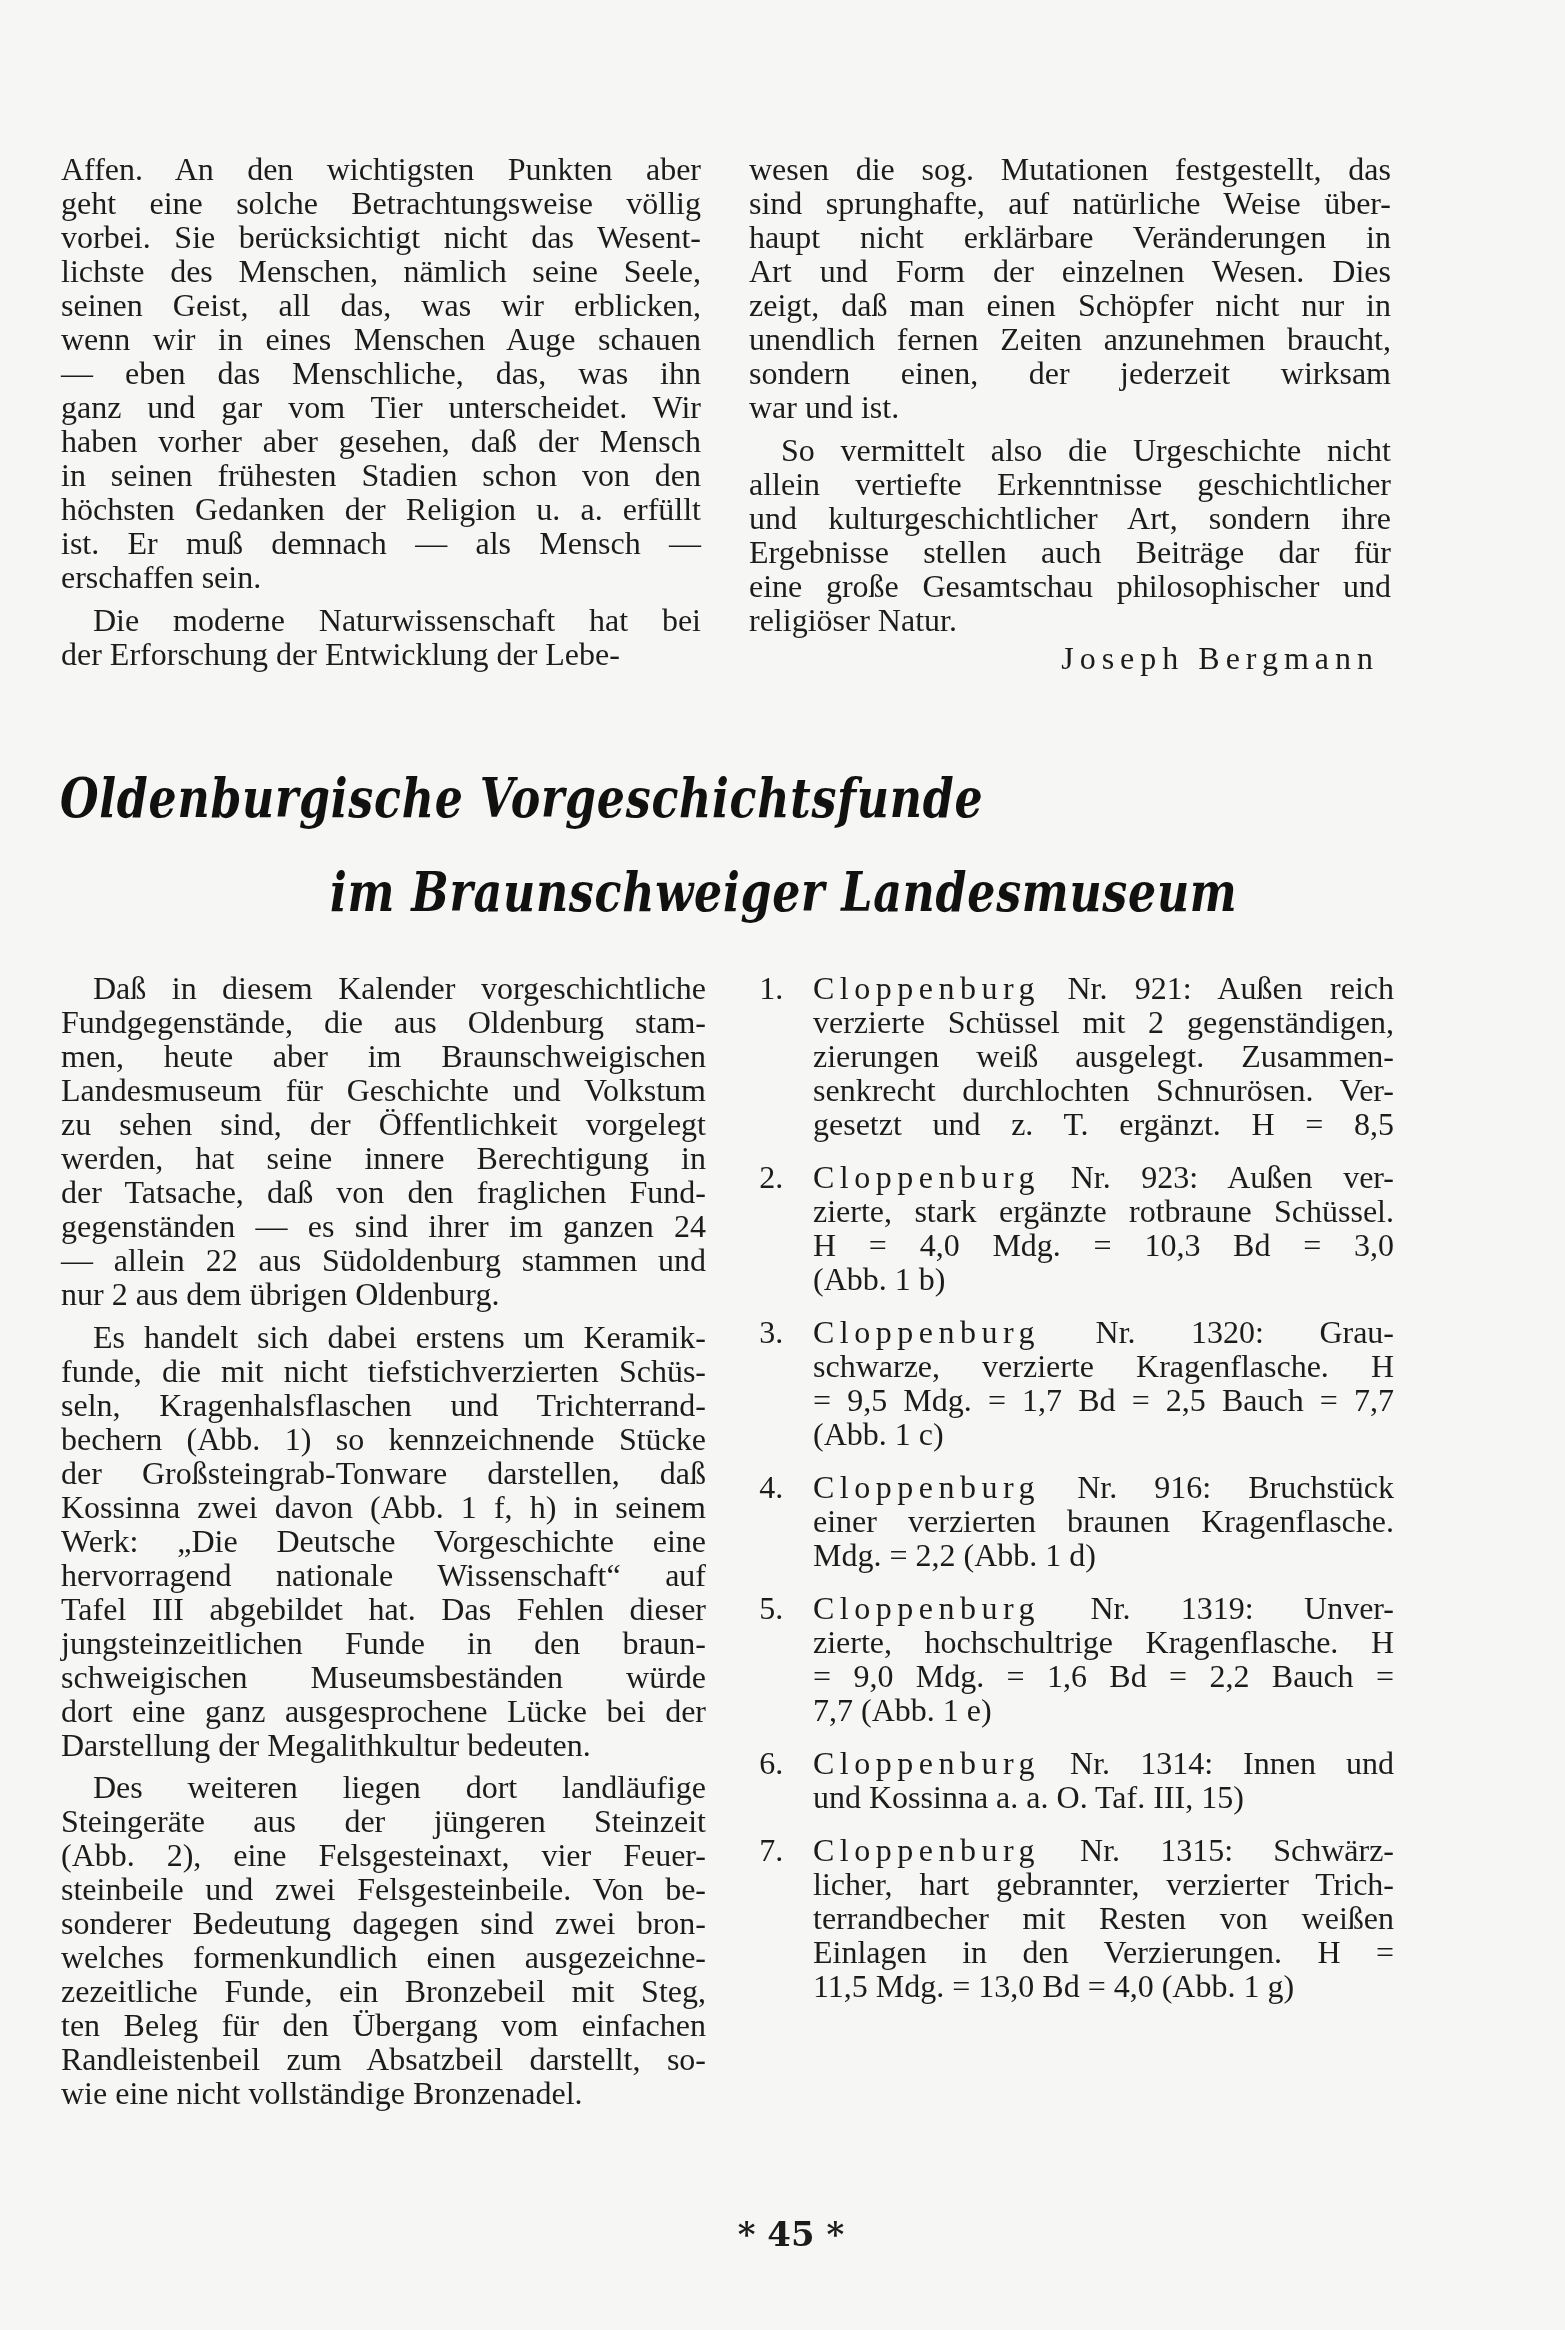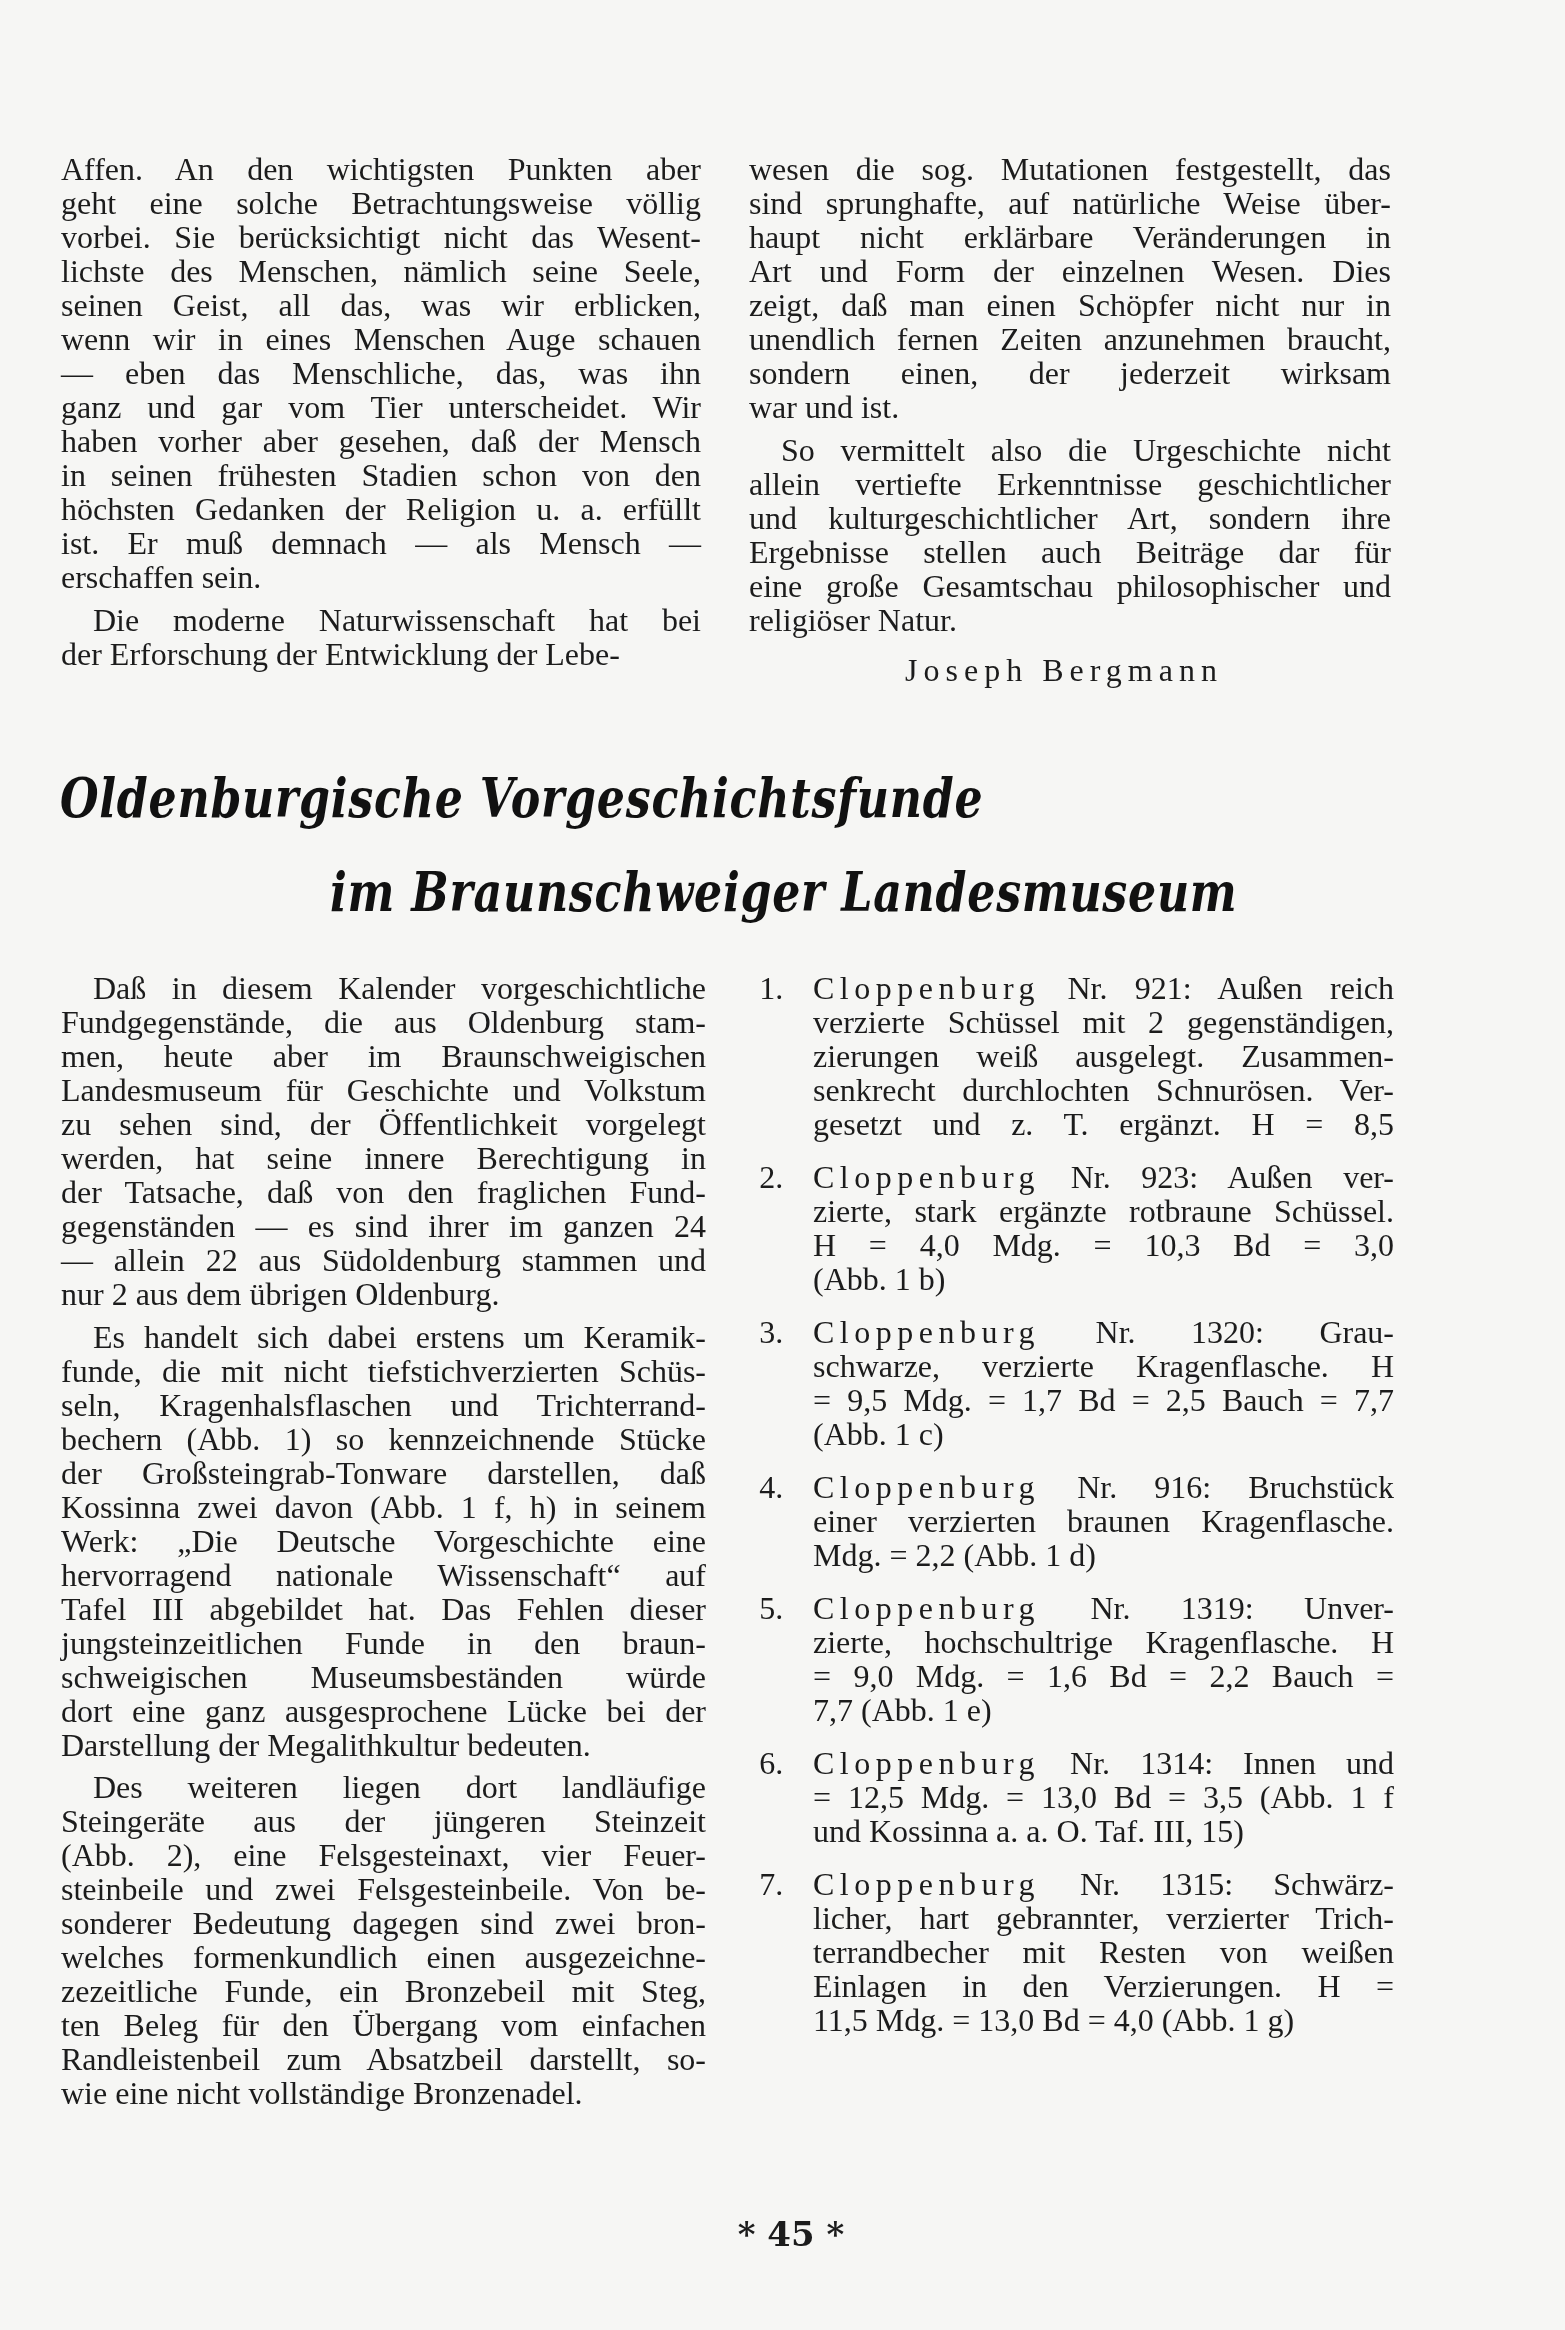--- a/index.html
+++ b/index.html
@@ -11,21 +11,21 @@
     position: relative;
     overflow: hidden;
   }
   .col { position: absolute; font-size: 32px; line-height: 34px; }
   .line { display: block; text-align: justify; text-align-last: justify; white-space: nowrap; height: 34px; }
   .line.last { text-align-last: left; }
   .line.indent { padding-left: 32px; }
   .col-top-left { left: 61px; top: 152px; width: 640px; }
   .col-top-right { left: 749px; top: 152px; width: 642px; }
   .para-gap { height: 8.5px; }
-  .signature { display:block; text-align:center; letter-spacing: 6px; padding-right: 12px; margin-top: 16px; }
+  .signature { display:block; text-align:right; letter-spacing: 6px; padding-right: 12px; margin-top: 4px; }
 
   .title { position: absolute; font-family: "DejaVu Serif", serif; font-style: italic; font-weight: bold; color: #111; letter-spacing: 0.9px; transform: scaleX(0.82); transform-origin: left center; }
   .title-1 { left: 60px; top: 766px; font-size: 54px; }
   .title-2 { left: 330px; top: 860px; font-size: 54px; }
 
   .col-bottom-left { left: 61px; top: 971px; width: 645px; }
   .col-bottom-right { left: 749px; top: 971px; width: 645px; }
   .item { position: relative; padding-left: 64px; margin-bottom: 19px; }
   .item-num { position: absolute; left: 10.2px; top: 0; }
   .place { letter-spacing: 5.5px; }
@@ -160,21 +160,20 @@
     <div class="item">
       <span class="item-num">5.</span>
       <span class="line"><span class="place">Cloppenburg</span> <span> Nr. 1319: Unver-</span></span>
       <span class="line">zierte, hochschultrige Kragenflasche. H</span>
       <span class="line">= 9,0 Mdg. = 1,6 Bd = 2,2 Bauch =</span>
       <span class="line last">7,7 (Abb. 1 e)</span>
     </div>
     <div class="item">
       <span class="item-num">6.</span>
       <span class="line"><span class="place">Cloppenburg</span> <span> Nr. 1314: Innen und</span></span>
-      <span class="line">= 12,5 Mdg. = 13,0 Bd = 3,5 (Abb. 1 f</span>
       <span class="line last">und Kossinna a. a. O. Taf. III, 15)</span>
     </div>
     <div class="item">
       <span class="item-num">7.</span>
       <span class="line"><span class="place">Cloppenburg</span> <span> Nr. 1315: Schwärz-</span></span>
       <span class="line">licher, hart gebrannter, verzierter Trich-</span>
       <span class="line">terrandbecher mit Resten von weißen</span>
       <span class="line">Einlagen in den Verzierungen. H =</span>
       <span class="line last">11,5 Mdg. = 13,0 Bd = 4,0 (Abb. 1 g)</span>
     </div>

